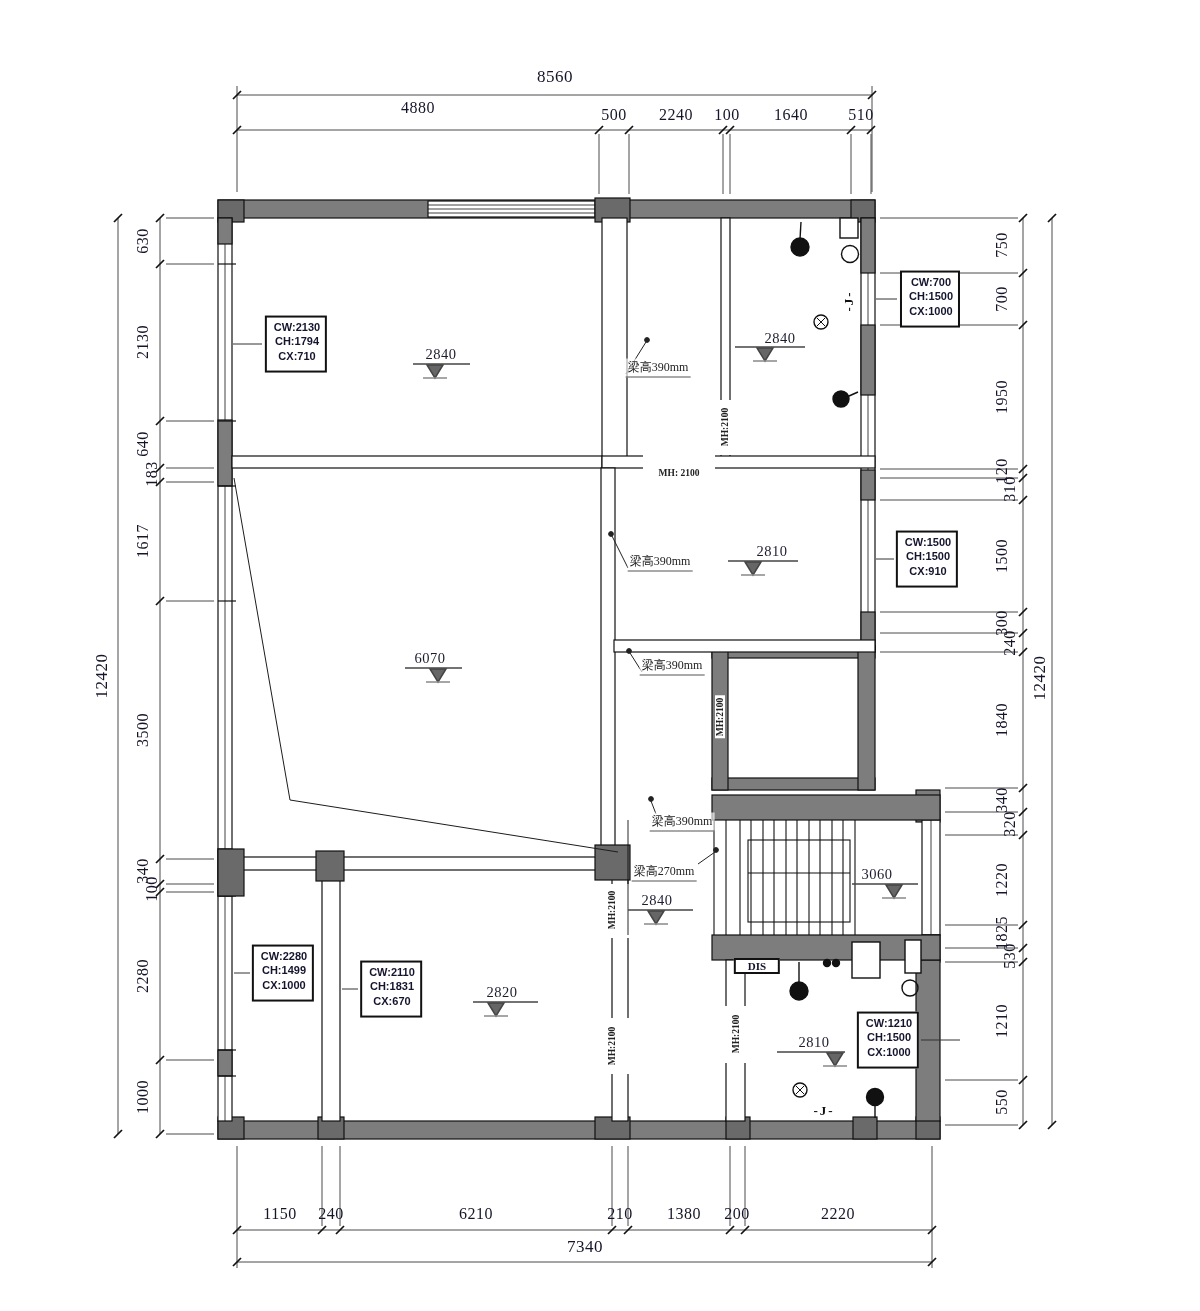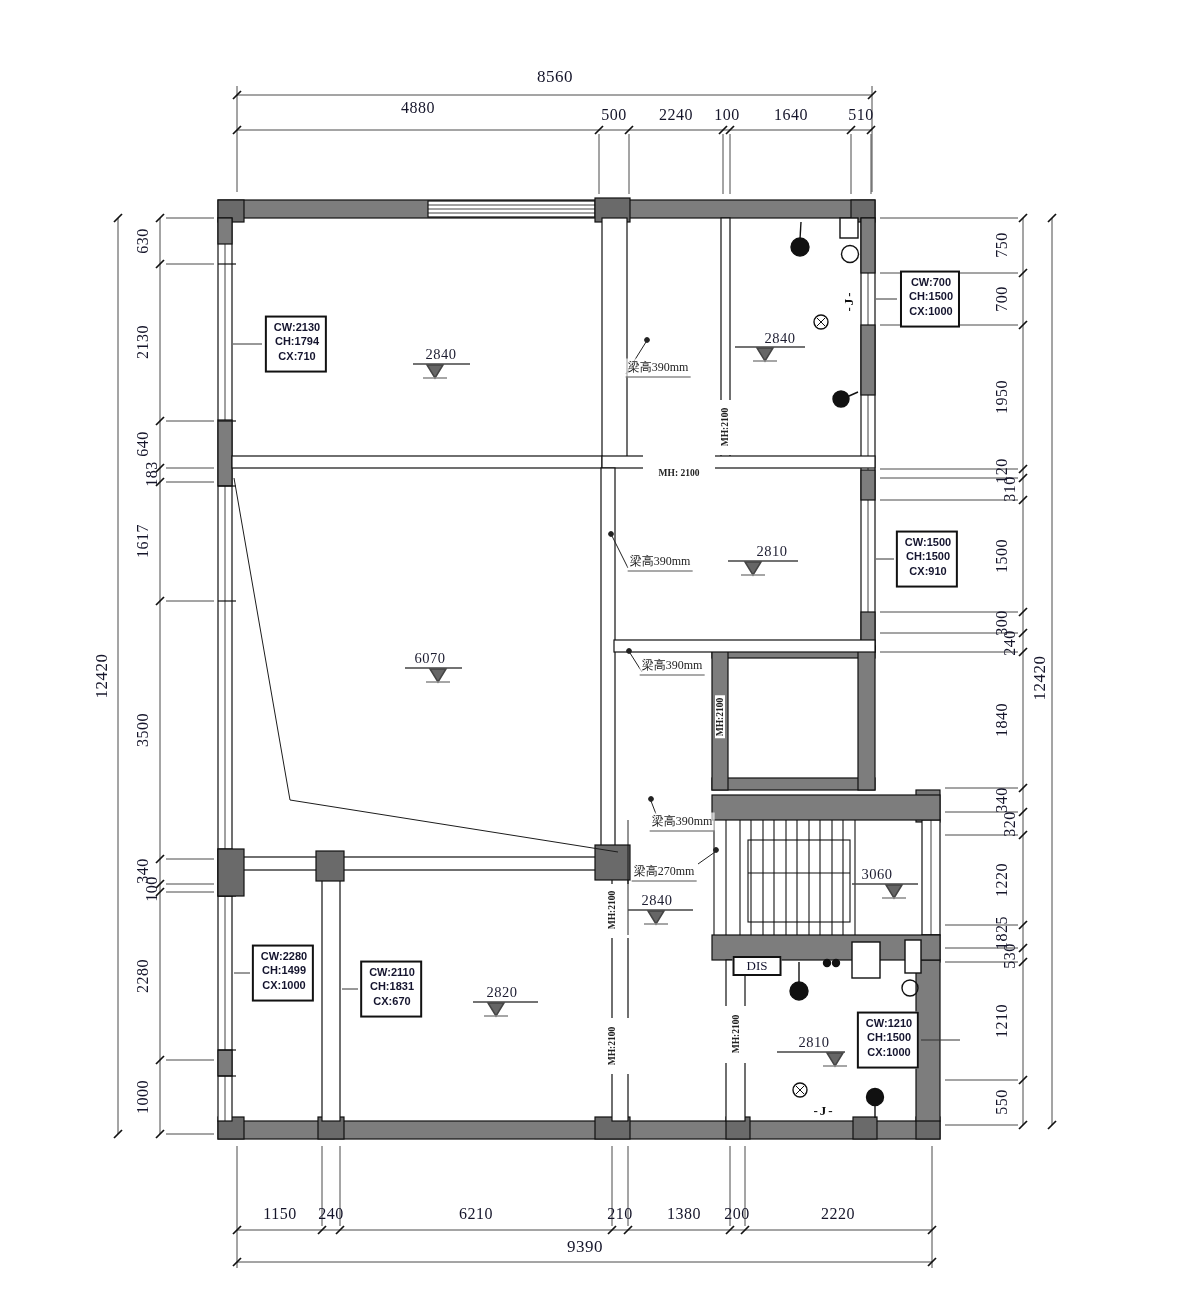--- a/index.html
+++ b/index.html
@@ -15,21 +15,21 @@
            font-weight:bold;font-size:11px;line-height:1.3;text-align:center;color:#14142e;z-index:5;}
   .callout div{white-space:nowrap;}
   .elev{position:absolute;transform:translate(-50%,-50%);font-size:14.5px;color:#1c1c30;
         letter-spacing:0.5px;}
   .beam{position:absolute;transform:translate(-50%,-50%);font-size:12px;color:#222;
         border-bottom:1.5px solid #555;padding:0 2px 1px 2px;white-space:nowrap;background:rgba(255,255,255,.65);}
   .mh{position:absolute;transform:translate(-50%,-50%);font-size:9.5px;font-weight:bold;
       color:#222;background:#fff;padding:0 2px;white-space:nowrap;z-index:4;}
   .mhv{transform:translate(-50%,-50%) rotate(-90deg);}
   .dis{position:absolute;transform:translate(-50%,-50%);border:2px solid #111;background:#fff;
-       font-weight:normal;font-size:13px;padding:0 12px;color:#14142e;z-index:5;}
+       font-weight:bold;font-size:11px;padding:0 12px;color:#14142e;z-index:5;}
   .jlab{position:absolute;transform:translate(-50%,-50%);font-weight:bold;font-size:13px;
         color:#111;letter-spacing:2px;white-space:nowrap;}
   .jv{transform:translate(-50%,-50%) rotate(-90deg);}
 </style>
 </head>
 <body>
 
 <div class="canvas">
 
 <svg width="1200" height="1311">
@@ -329,21 +329,21 @@
 <div class="lbl" style="left:791px;top:115px">1640</div>
 <div class="lbl" style="left:861px;top:115px">510</div>
 
 <div class="lbl" style="left:280px;top:1214px">1150</div>
 <div class="lbl" style="left:331px;top:1214px">240</div>
 <div class="lbl" style="left:476px;top:1214px">6210</div>
 <div class="lbl" style="left:620px;top:1214px">210</div>
 <div class="lbl" style="left:684px;top:1214px">1380</div>
 <div class="lbl" style="left:737px;top:1214px">200</div>
 <div class="lbl" style="left:838px;top:1214px">2220</div>
-<div class="lbl big" style="left:585px;top:1247px">9390</div>
+<div class="lbl big" style="left:585px;top:1247px">7340</div>
 
 <div class="lbl v big" style="left:102px;top:676px">12420</div>
 <div class="lbl v" style="left:143px;top:241px">630</div>
 <div class="lbl v" style="left:143px;top:342px">2130</div>
 <div class="lbl v" style="left:143px;top:444px">640</div>
 <div class="lbl v" style="left:152px;top:474px">183</div>
 <div class="lbl v" style="left:143px;top:541px">1617</div>
 <div class="lbl v" style="left:143px;top:730px">3500</div>
 <div class="lbl v" style="left:143px;top:871px">340</div>
 <div class="lbl v" style="left:152px;top:889px">100</div>

